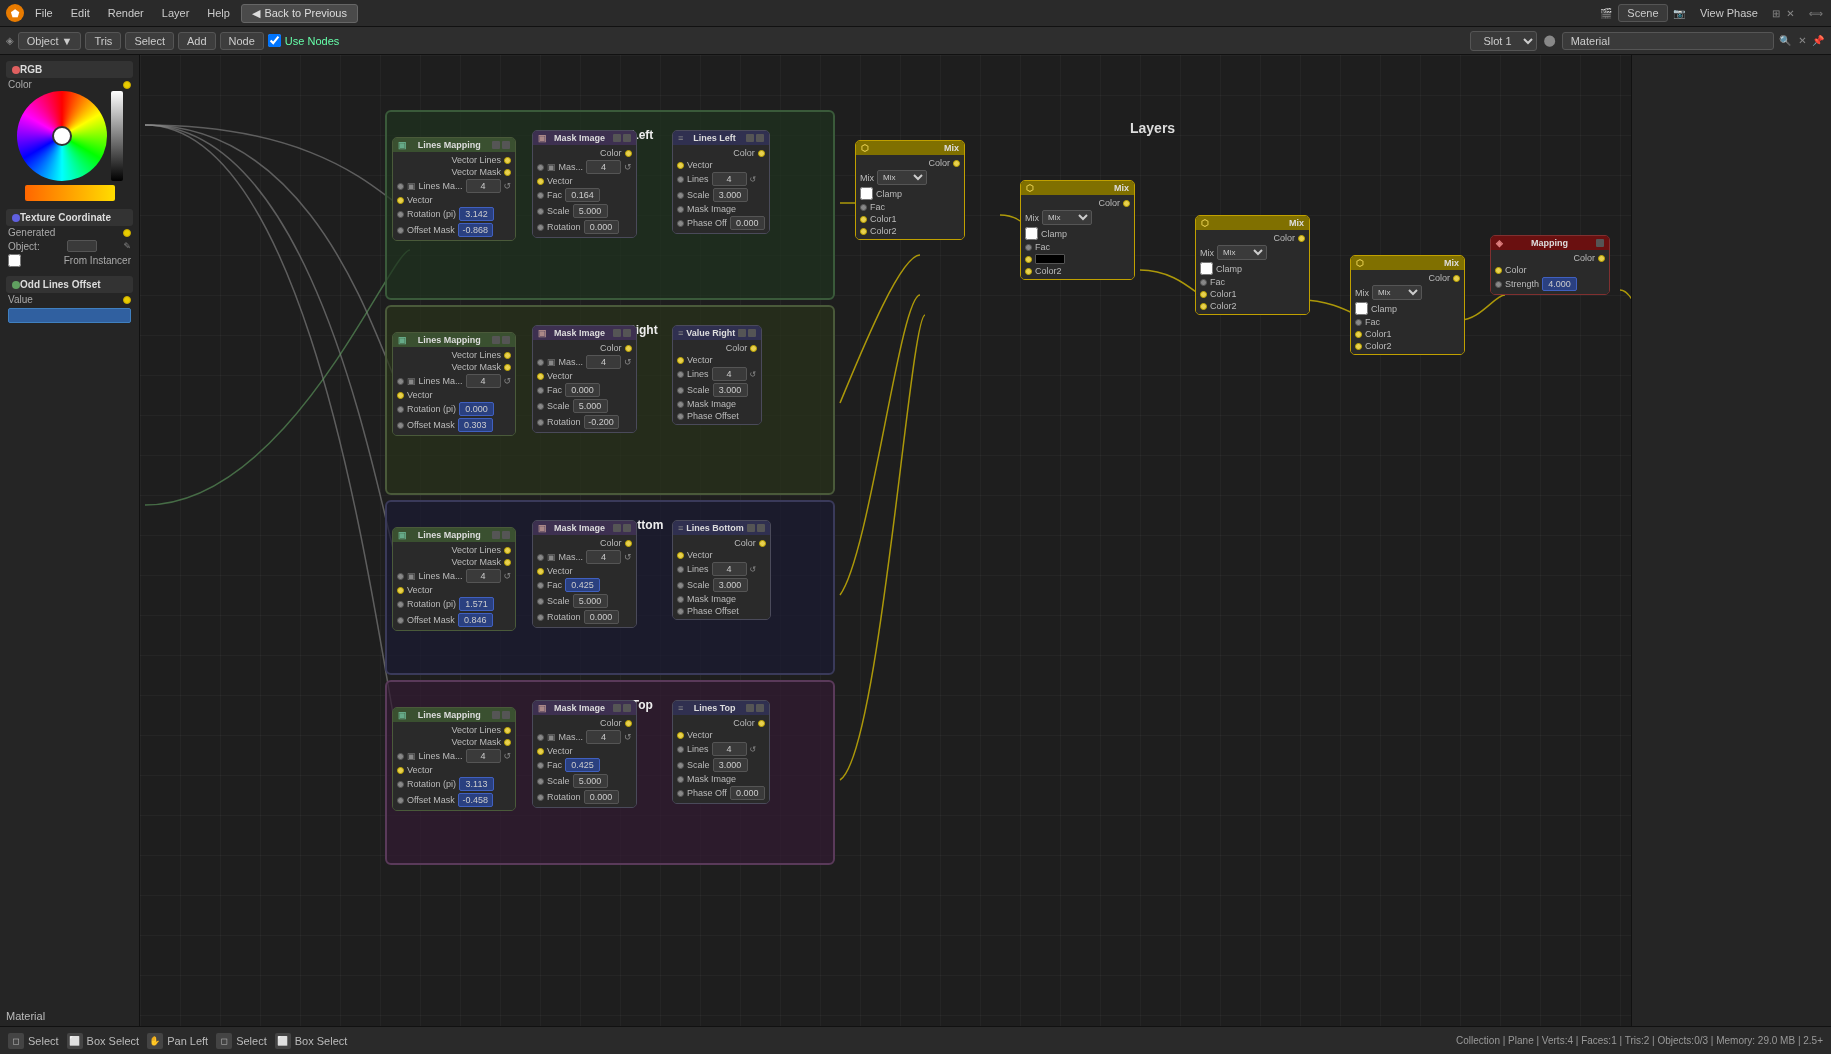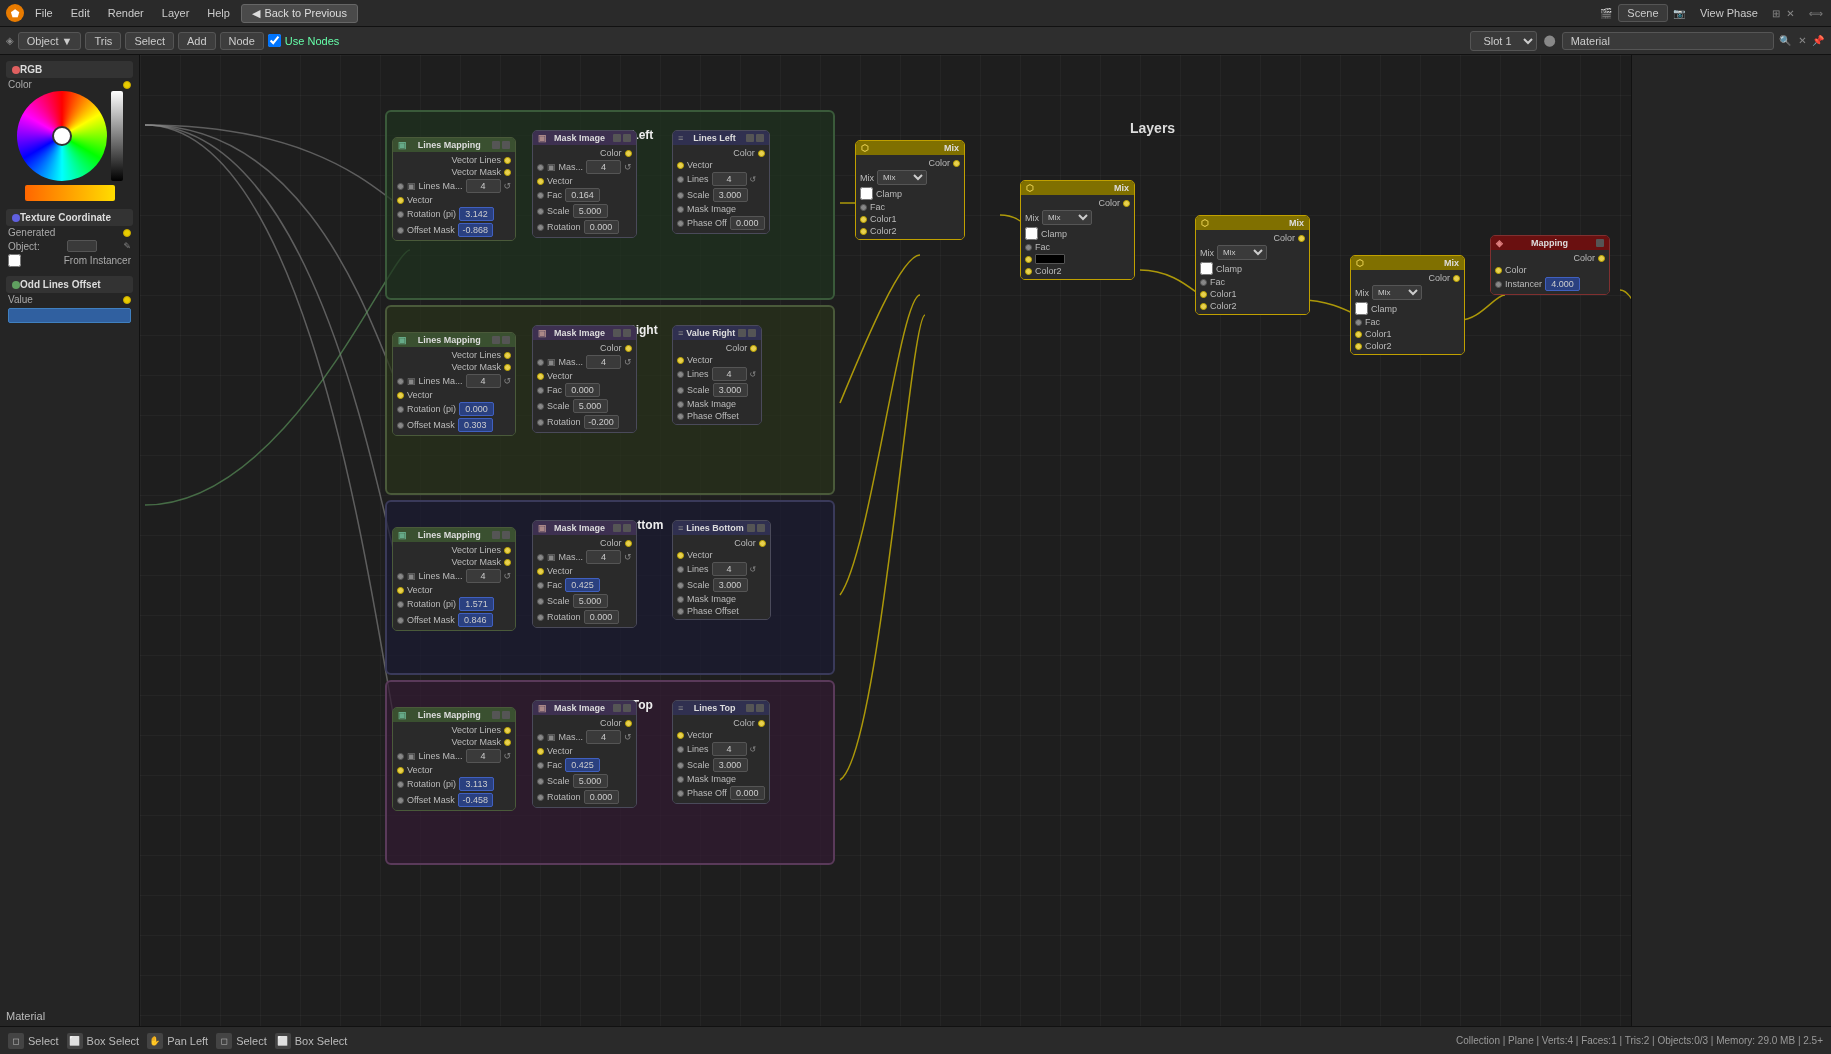--- a/index.html
+++ b/index.html
@@ -1189,21 +1189,21 @@
         <div class="crow crow-right">
           <span>Color</span>
           <div class="dot-socket ds-yellow"></div>
         </div>
         <div class="crow">
           <div class="dot-socket ds-yellow"></div>
           <span>Color</span>
         </div>
         <div class="crow">
           <div class="dot-socket ds-gray"></div>
-          <span>Instancer</span>
+          <span>Strength</span>
           <div class="cfield blue-hl">4.000</div>
         </div>
       </div>
     </div>
 
     <div style="position:absolute;top:65px;left:990px;font-size:14px;color:#ddd;font-weight:bold;">Layers</div>
 
   </div>
 
   <div class="right-panel">

